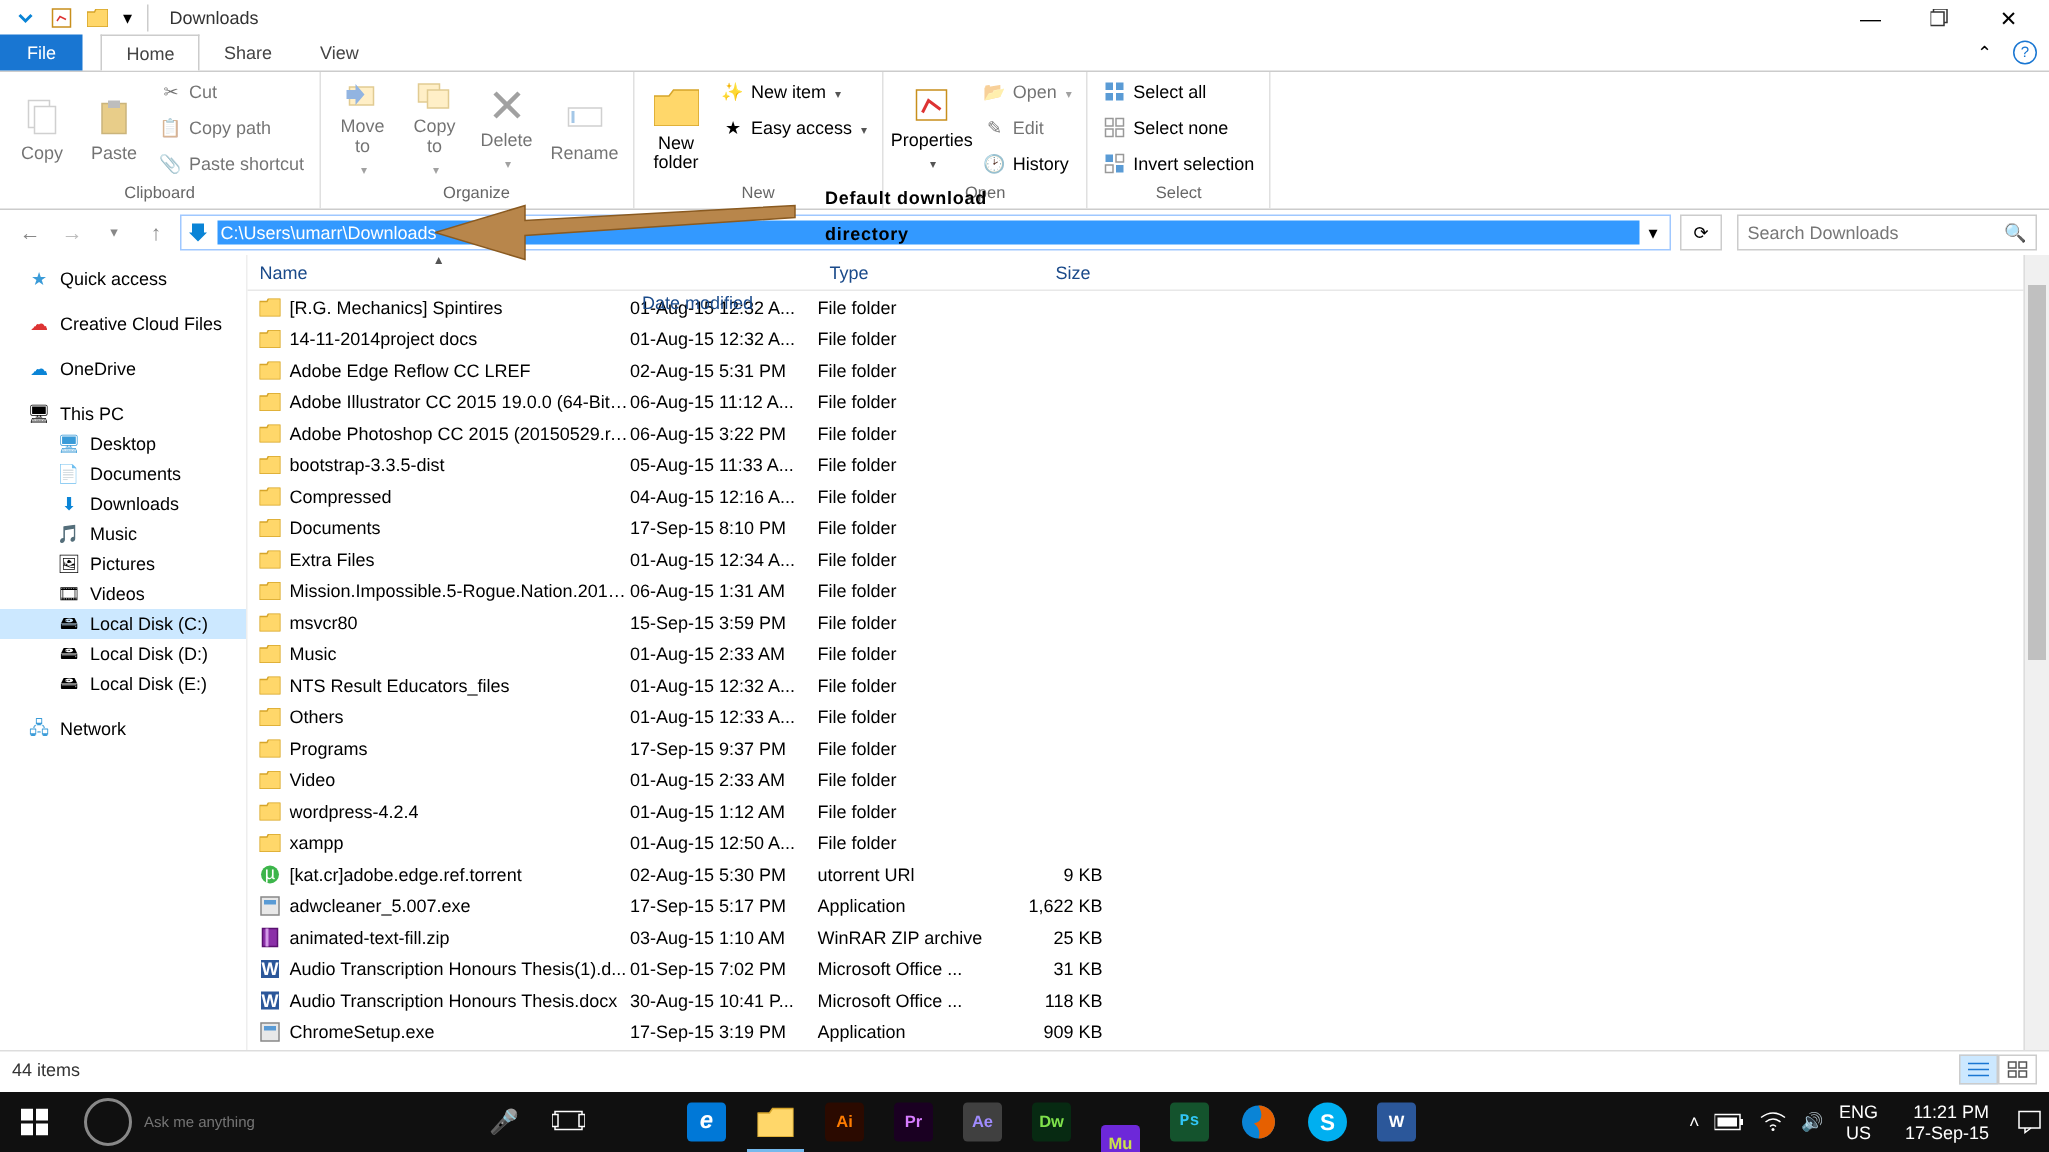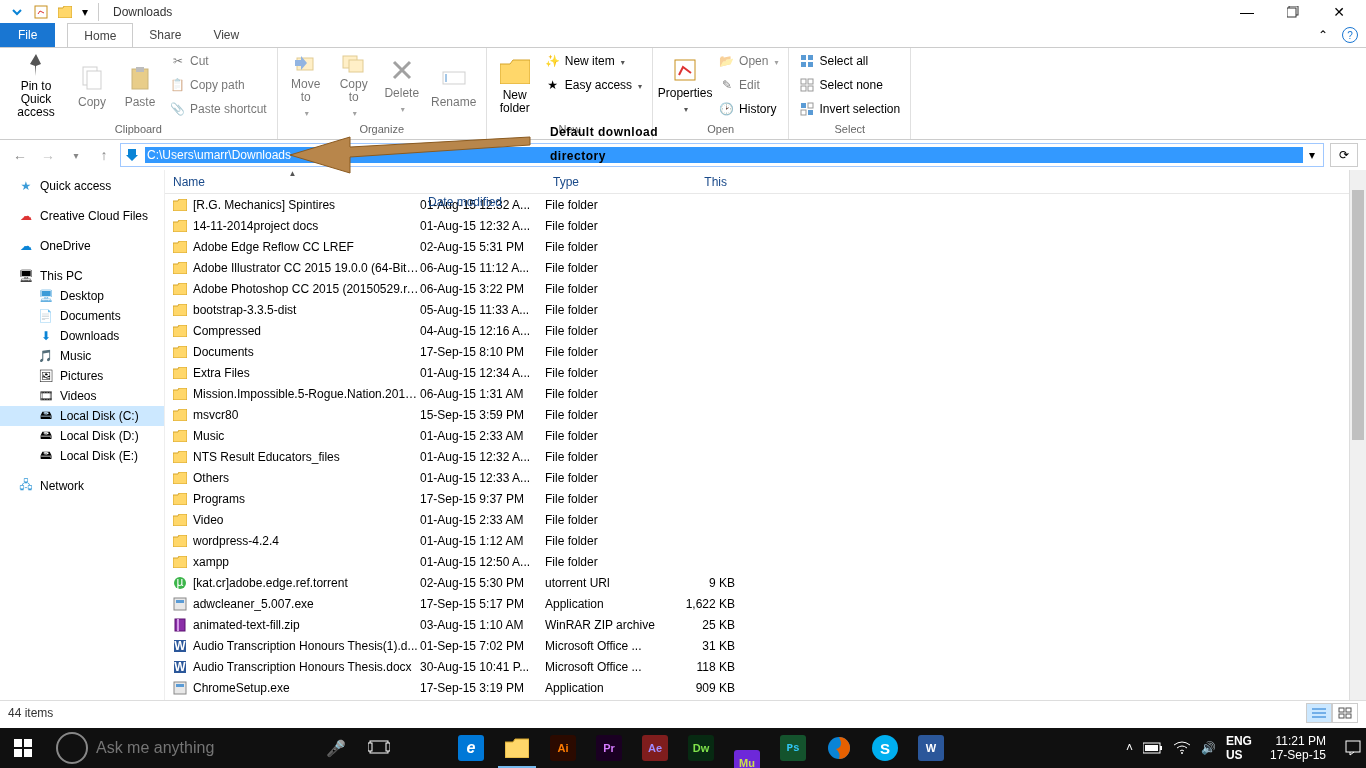--- a/index.html
+++ b/index.html
@@ -82,29 +82,29 @@
 
 .status-bar { height: 24px; border-top: 1px solid #ddd; display: flex; align-items: center; padding: 0 8px; font-size:12px; color:#333;}
 .view-toggles { margin-left: auto; display: flex; gap:0;}
 .view-toggle { width:26px; height:20px; border:1px solid #ccc; display:flex; align-items:center; justify-content:center;}
 .view-toggle.active { background:#cce8ff; }
 
 
 .taskbar { position:absolute; bottom:0; left:0; right:0; height: 40px; background: #101010; display: flex; align-items: center; }
 .task-item { width: 46px; height: 40px; display: flex; align-items: center; justify-content: center; color:#fff;}
 .task-search { display:flex; align-items:center; padding:0 10px; color:#888; height:40px; width:310px;}
-.task-search input { background:transparent; border:none; color:#0ea5e9; outline:none; font-size:16px; flex:1;}
+.task-search input { background:transparent; border:none; color:#0ea5e9; outline:none; font-size:10px; flex:1;}
 .task-cortana { width:32px; height:32px; border:2px solid #888; border-radius:50%; margin-right:8px;}
 .task-apps { display:flex; height:40px;}
 .task-app { width:46px; height:40px; display:flex; align-items:center; justify-content:center; position:relative;}
 .task-app.active::after { content:""; position:absolute; bottom:0; left:4px; right:4px; height:2px; background:#76b9ed; }
 .task-app-icon { width:26px; height:26px; display:flex; align-items:center; justify-content:center; font-size:11px; font-weight:bold; border-radius:3px;}
 .sys-tray { margin-left:auto; display:flex; align-items:center; padding:0 4px; gap:10px; color:#fff;}
 .sys-clock { text-align:right; line-height:14px; font-size:11px; padding:0 8px;}
-.sys-lang { text-align:left; line-height:14px; font-size:11px;font-weight:bold;}
+.sys-lang { text-align:center; line-height:14px; font-size:11px;}
 
 
 .folder-svg { width:14px; height:12px; }
 .folder-lg { width:30px; height:26px; }
 
 svg { display:block; }
 </style>
 </head>
 <body>
 
@@ -150,29 +150,20 @@
   <div class="ribbon-controls">
     <div class="ribbon-ctrl">⌃</div>
     <div class="ribbon-ctrl" style="color:#1976d2;border:1px solid #1976d2;border-radius:50%;width:16px;height:16px;font-size:10px;">?</div>
   </div>
 </div>
 
 <div class="ribbon">
 
   <div class="ribbon-group">
     <div class="ribbon-group-body">
-      <div class="ribbon-big-btn wide">
-        <div class="ribbon-icon-lg">
-            <svg width="26" height="26" viewBox="0 0 26 26">
-              <path d="M13 2 L18 12 L13 14 L13 24 L12 14 L7 12 Z" fill="#555"></path>
-            </svg>
-          </div>
-        <span style="white-space:pre-line;">Pin to Quick
-access</span>
-      </div>
       <div class="ribbon-big-btn narrow disabled">
         <div class="ribbon-icon-lg">
             <svg width="26" height="26" viewBox="0 0 26 26">
               <rect x="4" y="2" width="14" height="18" fill="#fff" stroke="#aaa"></rect>
               <rect x="8" y="6" width="14" height="18" fill="#fff" stroke="#aaa"></rect>
             </svg>
           </div>
         <span>Copy</span>
       </div>
       <div class="ribbon-big-btn narrow disabled">
@@ -364,20 +355,24 @@
   <div class="addr-bar">
     <div class="addr-icon">
         <svg width="16" height="16" viewBox="0 0 16 16">
           <path d="M4 2 L12 2 L12 8 L14 8 L8 14 L2 8 L4 8 Z" fill="#0a84d6"></path>
         </svg>
       </div>
     <input class="addr-input" readonly="" value="C:\Users\umarr\Downloads" style="">
     <div class="addr-drop">▾</div>
   </div>
   <div class="refresh-btn">⟳</div>
+  <div class="search-box">
+    <span style="flex:1;">Search Downloads</span>
+    <span>🔍</span>
+  </div>
 </div>
 
 <div class="main">
 
   <div class="nav-pane">
     <div class="nav-item">
         <span class="nav-icon" style="color:#3a9bd8;">★</span>
         <span>Quick access</span>
       </div>
     <div class="nav-group-gap"></div>
@@ -436,21 +431,21 @@
         <span class="nav-icon" style="color:#3a9bd8;">🖧</span>
         <span>Network</span>
       </div>
   </div>
 
   <div class="file-pane">
     <div class="col-headers">
       <div class="col name"><span class="sort-ind">▲</span><span>Name</span></div>
       <div class="col date">Date modified</div>
       <div class="col type">Type</div>
-      <div class="col size">This</div>
+      <div class="col size">Size</div>
     </div>
     <div class="file-rows" id="file-rows">
         <div class="file-row">
           <span class="ficon">
             <svg class="folder-svg" viewBox="0 0 14 12">
               <path d="M0 2 L5 2 L6 0 L14 0 L14 12 L0 12 Z" fill="#ffd76a" stroke="#d6a52a"></path>
             </svg>
           </span>
           <span class="fname">[R.G. Mechanics] Spintires</span>
           <span class="fdate">01-Aug-15 12:32 A...</span>
@@ -775,21 +770,21 @@
           <path d="M0 4 L8 4 L10 1 L24 1 L24 20 L0 20 Z" fill="#ffd76a" stroke="#d6a52a"></path>
         </svg>
       </div>
       <div class="task-app">
         <div class="task-app-icon" style="background:#2b0a00;color:#ff7c00;">Ai</div>
       </div>
       <div class="task-app">
         <div class="task-app-icon" style="background:#1a0022;color:#d77cff;">Pr</div>
       </div>
       <div class="task-app">
-        <div class="task-app-icon" style="background:#7f1d1d;color:#a08cff;">Ae</div>
+        <div class="task-app-icon" style="background:#404040;color:#a08cff;">Ae</div>
       </div>
       <div class="task-app">
         <div class="task-app-icon" style="background:#072a12;color:#7fe24b;">Dw</div>
       </div>
       <div class="task-app">
         <div class="task-app-icon" style="background:#6d28d9;color:#cbe24b;margin-top:30px;">Mu</div>
       </div>
       <div class="task-app">
         <div class="task-app-icon" style="background:#14532d;color:#31c5f4;font-family:Liberation Mono, monospace;">Ps</div>
       </div>

